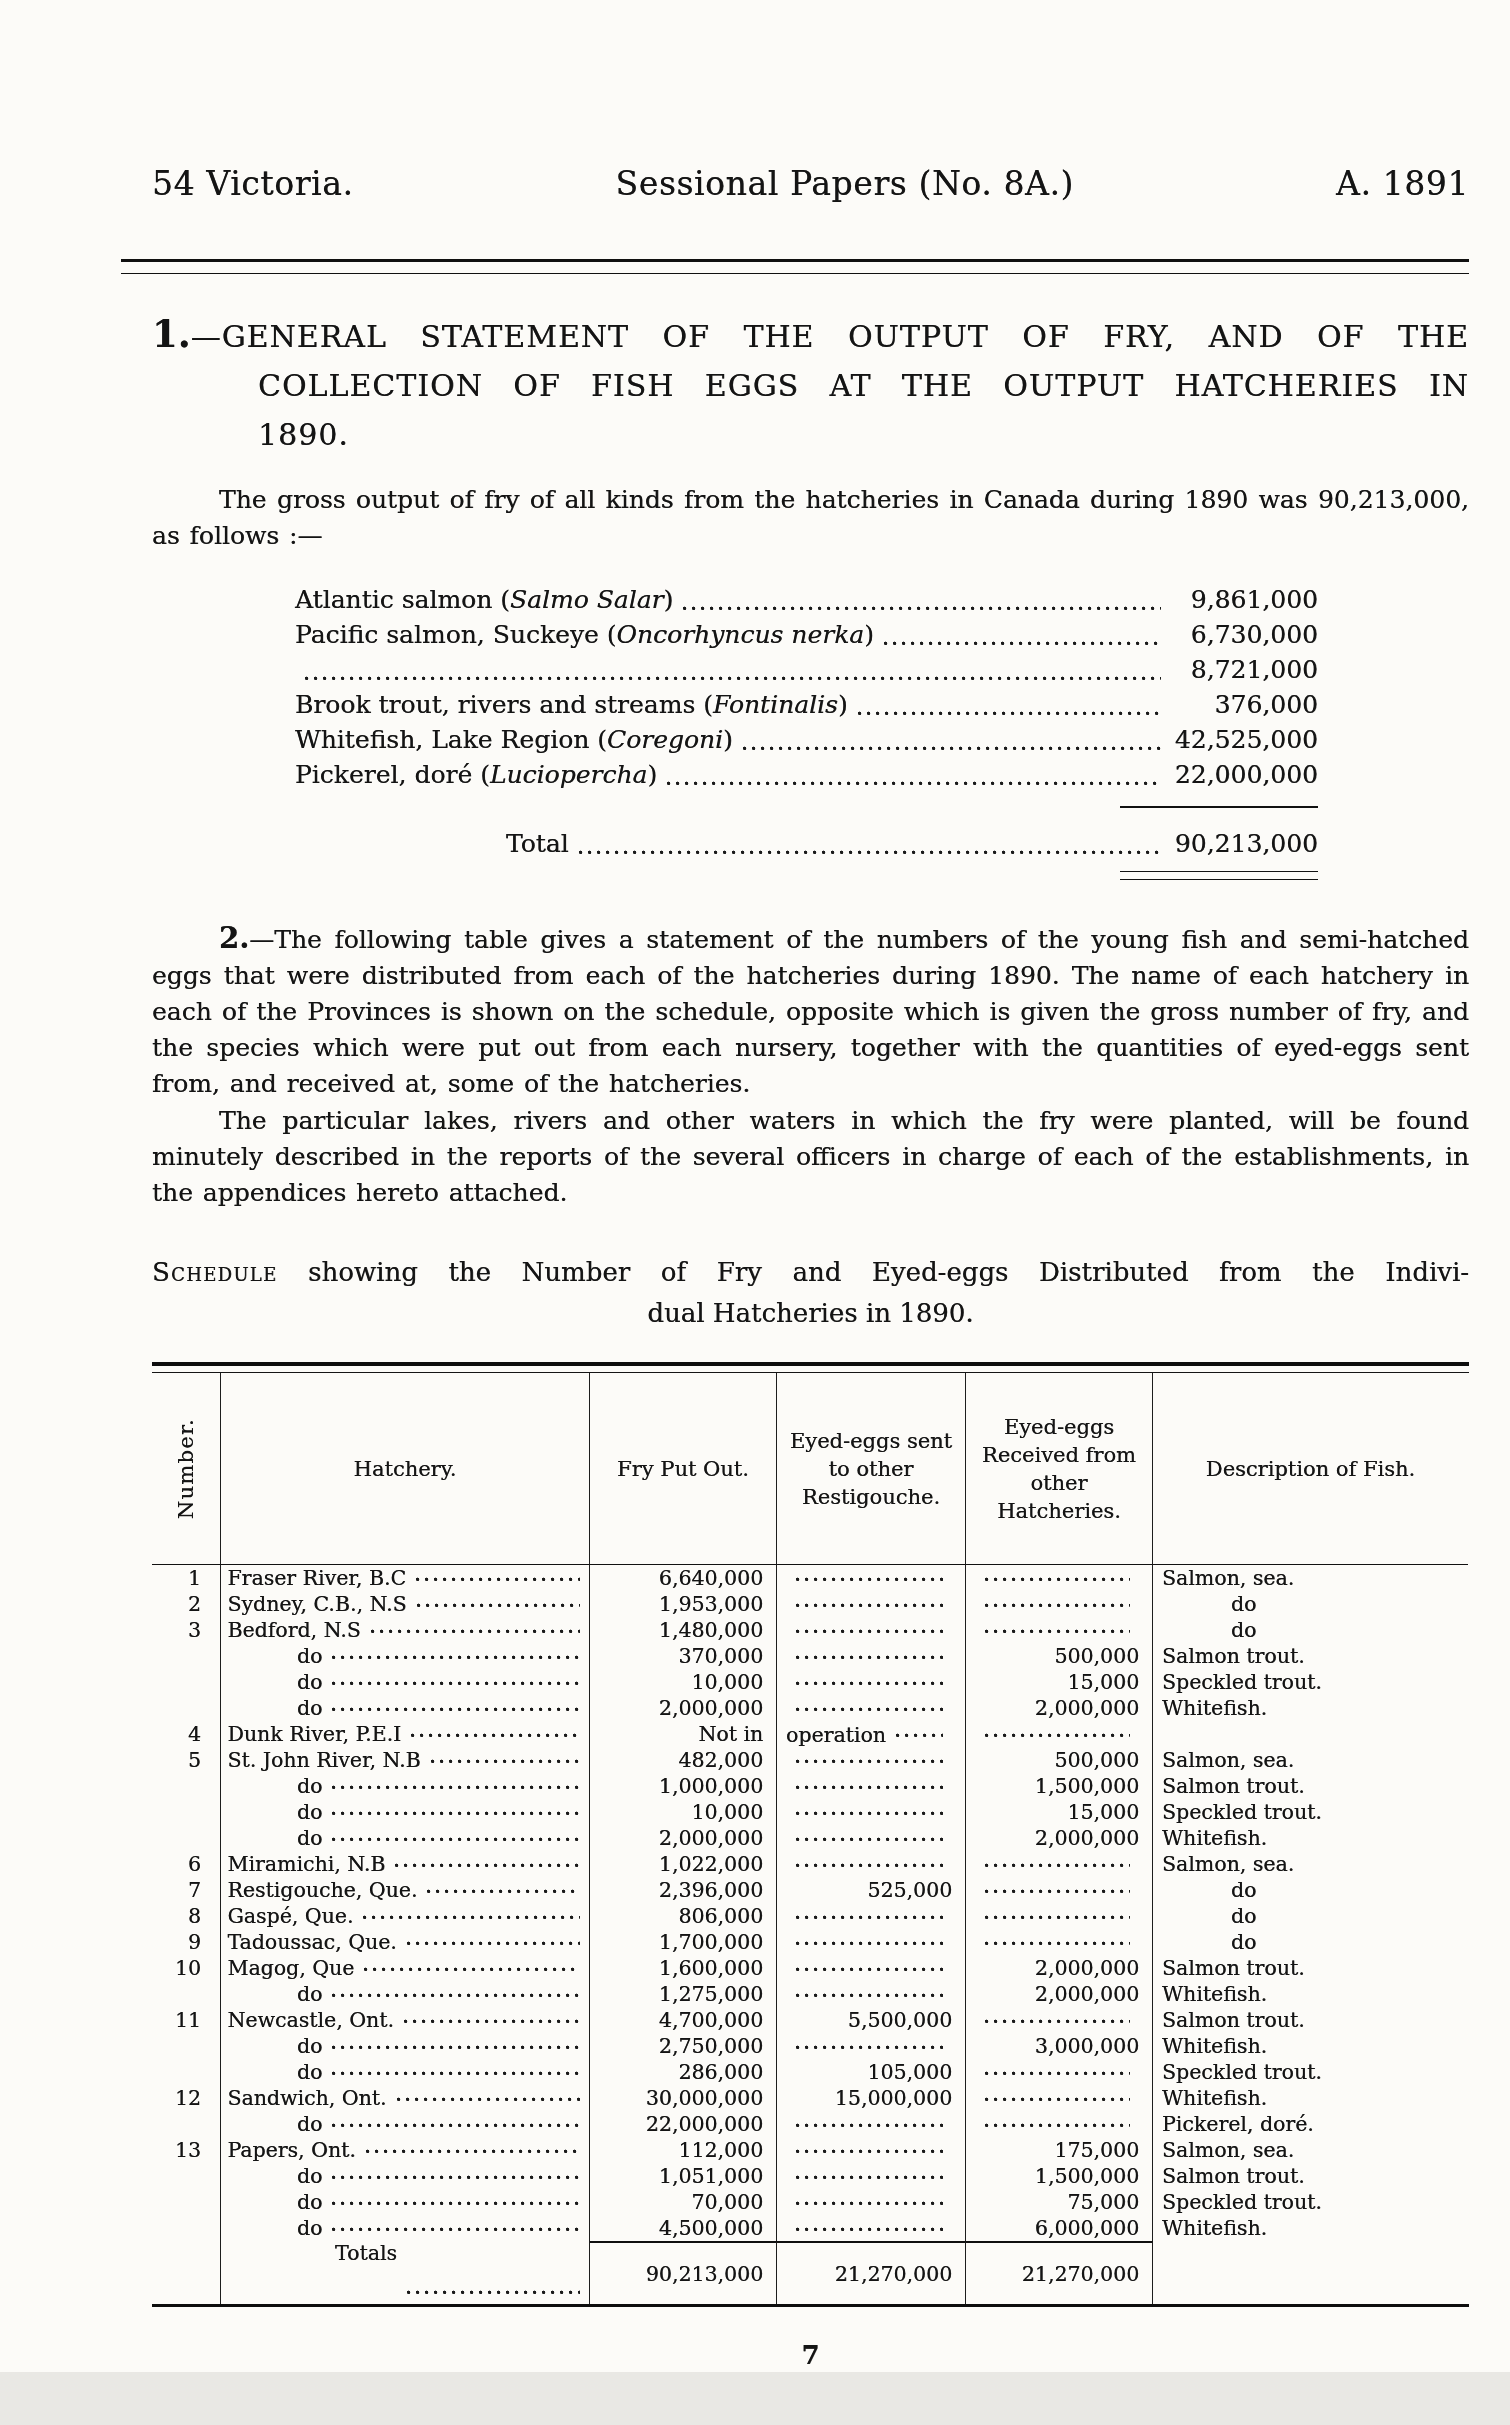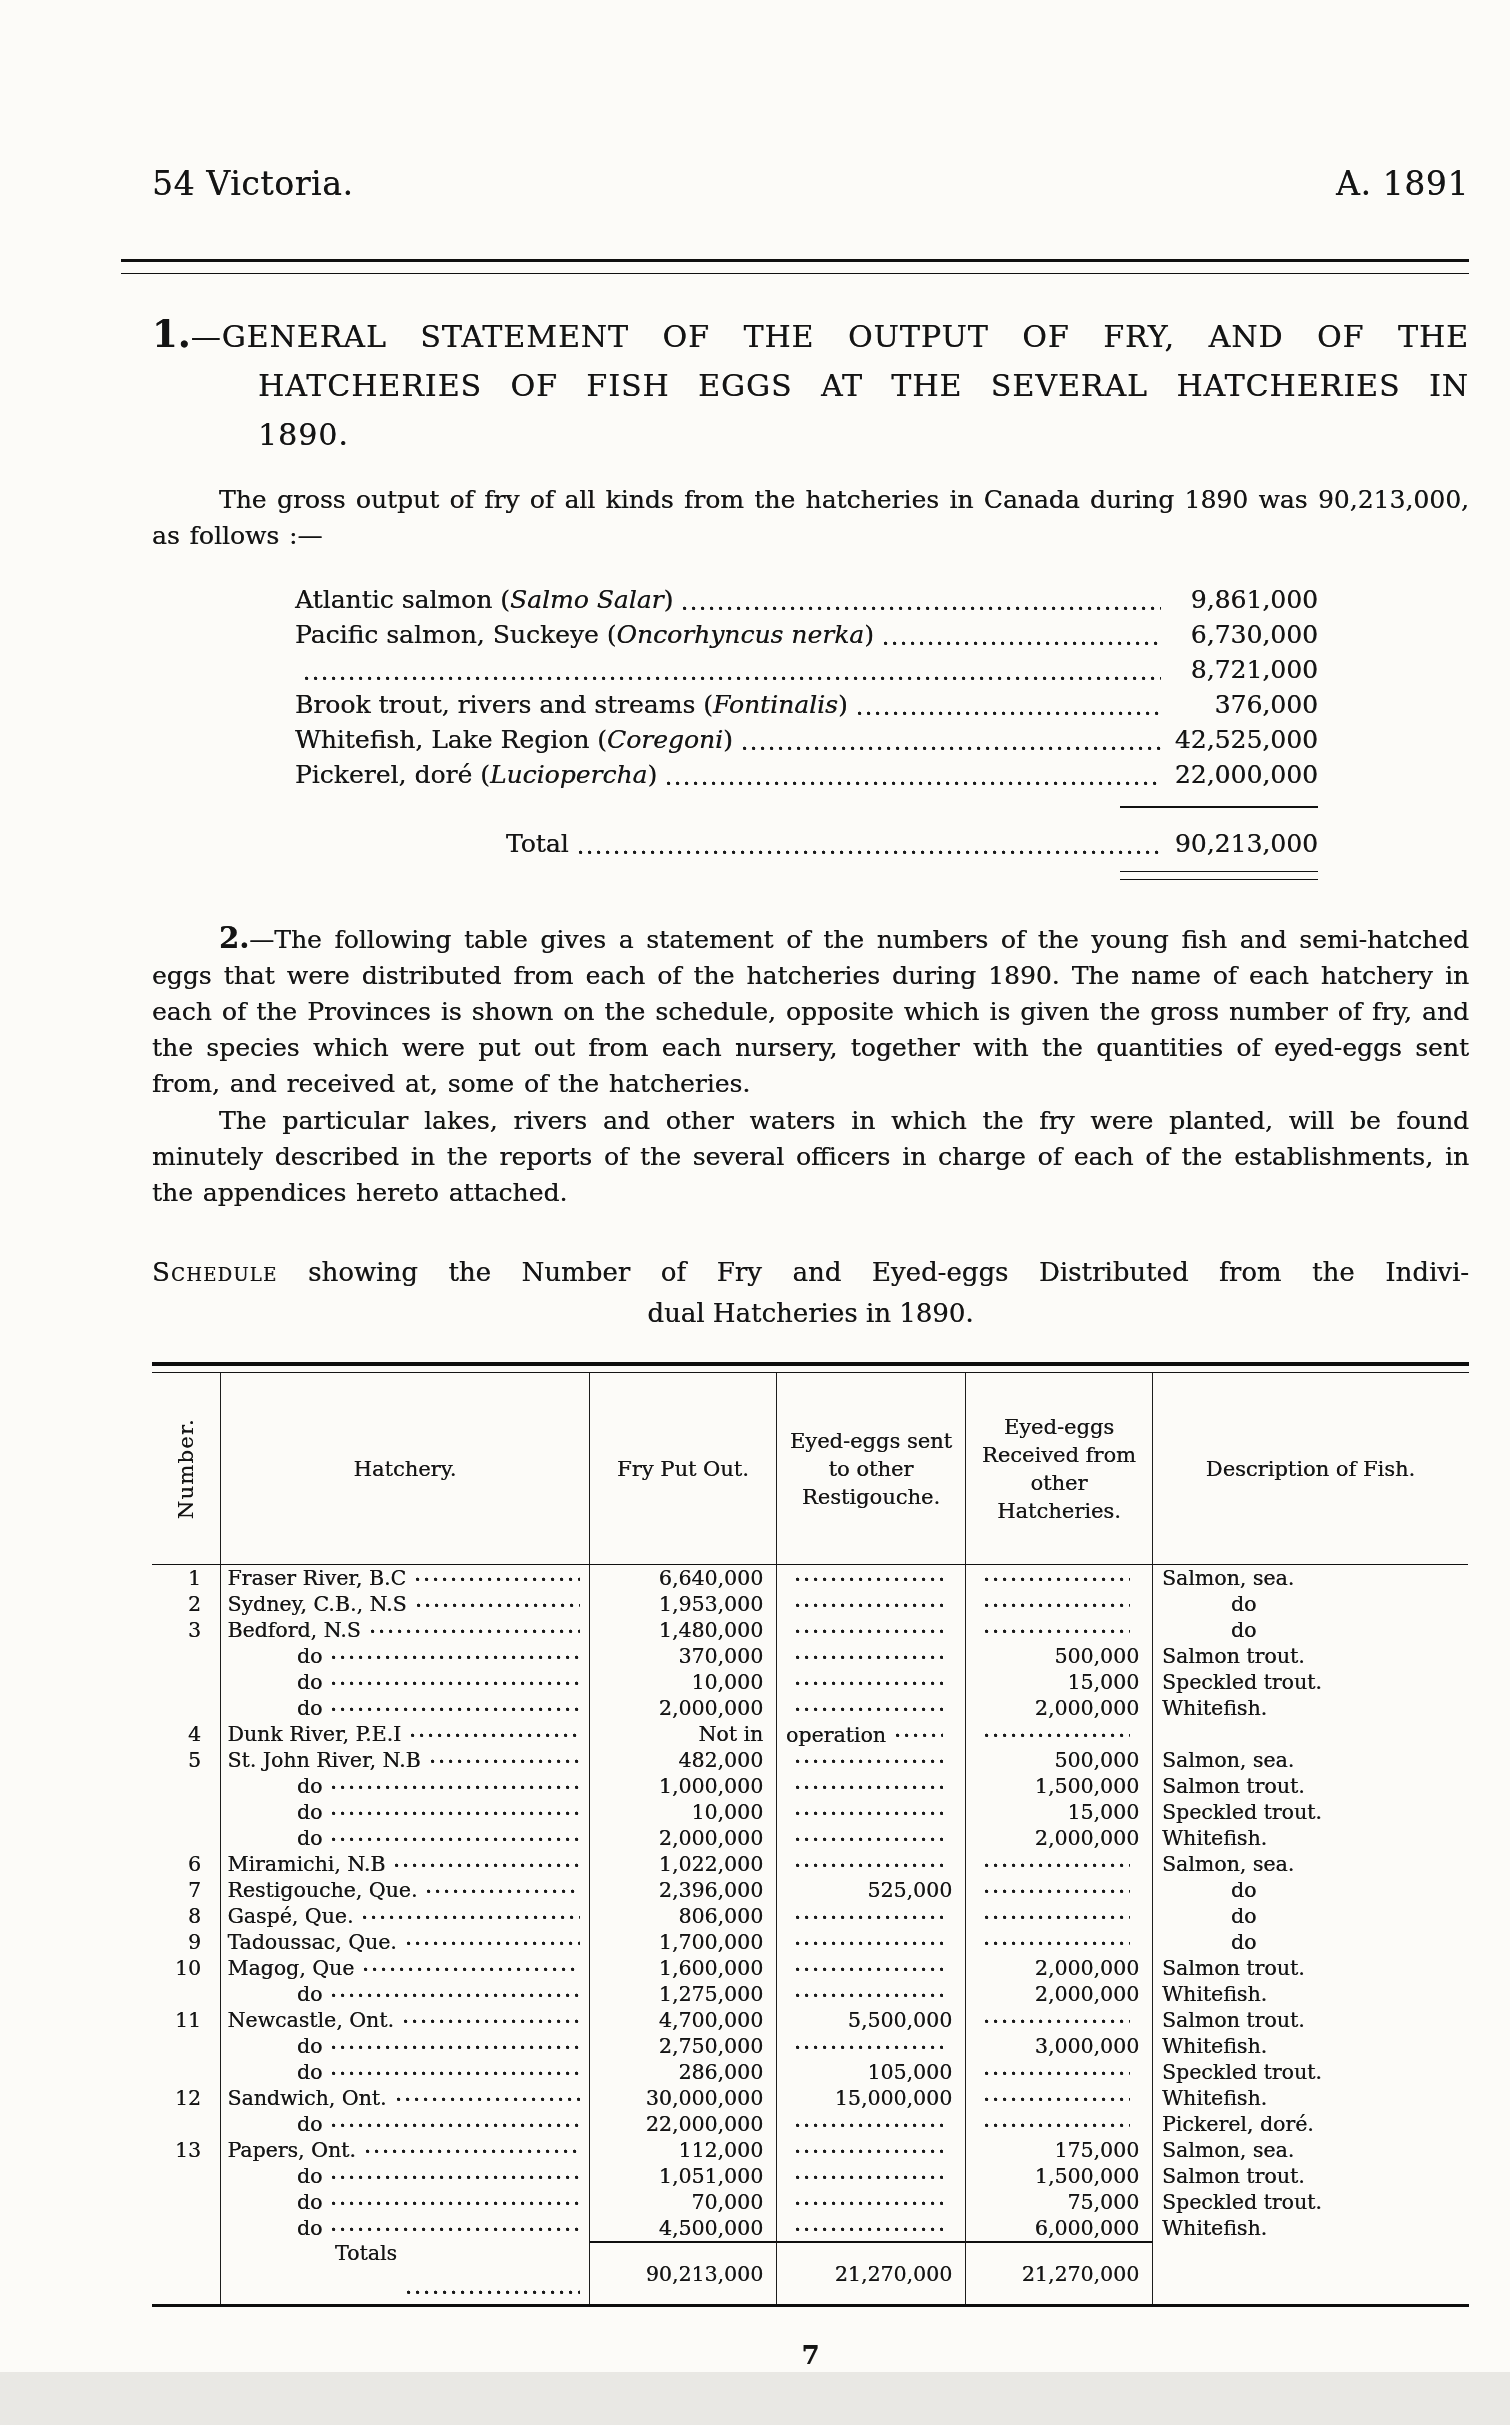--- a/index.html
+++ b/index.html
@@ -88,29 +88,30 @@
   .page-number { text-align:center; margin-top:33px; font-size:25.6px; font-weight:bold; }
 </style>
 </head>
 <body>
 
 <div class="page">
   <div class="content">
 
     <div class="running-head">
       <span>54 Victoria.</span>
+      <span>Sessional Papers (No. 8A.)</span>
       <span>A. 1891</span>
     </div>
 
     <div class="rule first"></div>
     <div class="rule second"></div>
 
     <div class="sec-title">
       <div class="line1"><span class="big-num">1.</span><span>—</span><span>GENERAL STATEMENT OF THE OUTPUT OF FRY, AND OF THE</span></div>
-      <div class="line2">HATCHERIES OF FISH EGGS AT THE SEVERAL HATCHERIES IN</div>
+      <div class="line2">COLLECTION OF FISH EGGS AT THE OUTPUT HATCHERIES IN</div>
       <div class="line3">1890.</div>
     </div>
 
     <p class="body-par">The gross output of fry of all kinds from the hatcheries in Canada during 1890 was 90,213,000, as follows :—</p>
 
     <div class="list-block">
       <div id="species-list">
           <div class="species-row">
             <span class="sp-name">Atlantic salmon (<em>Salmo Salar</em>)</span>
             <span class="leader"></span>

